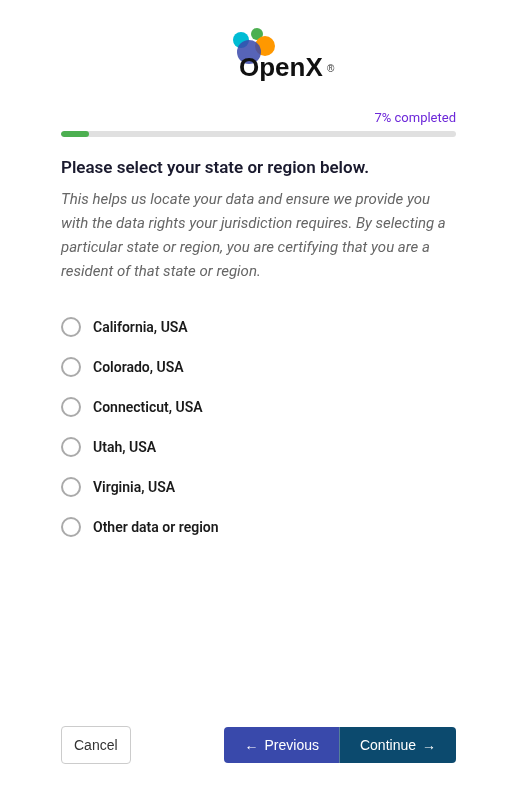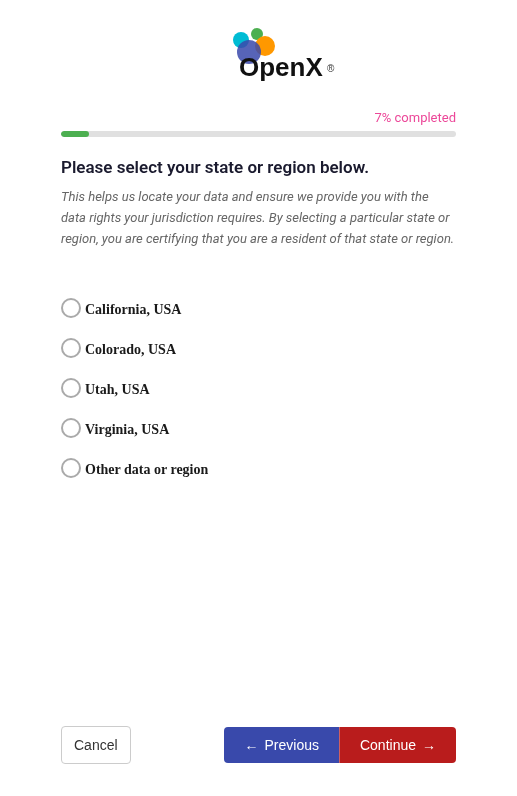--- a/index.html
+++ b/index.html
@@ -42,21 +42,21 @@
 
     
     .progress-area {
       width: 100%;
       padding: 0 32px 0 32px;
     }
 
     .progress-label {
       text-align: right;
       font-size: 13px;
-      color: #ec4899;
+      color: #6d28d9;
       margin-bottom: 6px;
     }
 
     .progress-bar-bg {
       width: 100%;
       height: 6px;
       background: #e0e0e0;
       border-radius: 3px;
       overflow: hidden;
     }
@@ -75,41 +75,40 @@
     }
 
     .section-title {
       font-size: 17px;
       font-weight: 600;
       color: #1a1a2e;
       margin-bottom: 10px;
     }
 
     .section-description {
-      font-size: 13px;
+      font-size: 15px;
       color: #666;
       font-style: italic;
       line-height: 1.6;
-      margin-bottom: 39px;
+      margin-bottom: 24px;
     }
 
     
     .radio-group {
       display: flex;
       flex-direction: column;
       gap: 0;
     }
 
     .radio-item {
       display: flex;
-      align-items: flex-end;
+      align-items: center;
       padding: 10px 0;
       cursor: pointer;
-      gap: 4px;
-      font-family: Liberation Serif, serif;
+      gap: 12px;
     }
 
     .radio-circle {
       width: 20px;
       height: 20px;
       border: 2px solid #aaa;
       border-radius: 50%;
       flex-shrink: 0;
       background: #fff;
       position: relative;
@@ -158,21 +157,21 @@
       border: none;
       border-radius: 4px 0 0 4px;
       cursor: pointer;
       display: flex;
       align-items: center;
       gap: 6px;
     }
 
     .continue-btn {
       padding: 10px 20px;
-      background: #b91c1c;
+      background: #0c4a6e;
       color: #fff;
       font-size: 14px;
       font-weight: 500;
       border: none;
       border-radius: 0 4px 4px 0;
       cursor: pointer;
       display: flex;
       align-items: center;
       gap: 6px;
       border-left: 1px solid rgba(255,255,255,0.3);
@@ -215,20 +214,24 @@
 
     <div class="radio-group">
 
     <div class="radio-item">
           <div class="radio-circle"></div>
           <span class="radio-label">California, USA</span>
         </div>
         <div class="radio-item">
           <div class="radio-circle"></div>
           <span class="radio-label">Colorado, USA</span>
+        </div>
+        <div class="radio-item">
+          <div class="radio-circle"></div>
+          <span class="radio-label">Connecticut, USA</span>
         </div>
         <div class="radio-item">
           <div class="radio-circle"></div>
           <span class="radio-label">Utah, USA</span>
         </div>
         <div class="radio-item">
           <div class="radio-circle"></div>
           <span class="radio-label">Virginia, USA</span>
         </div>
         <div class="radio-item">

